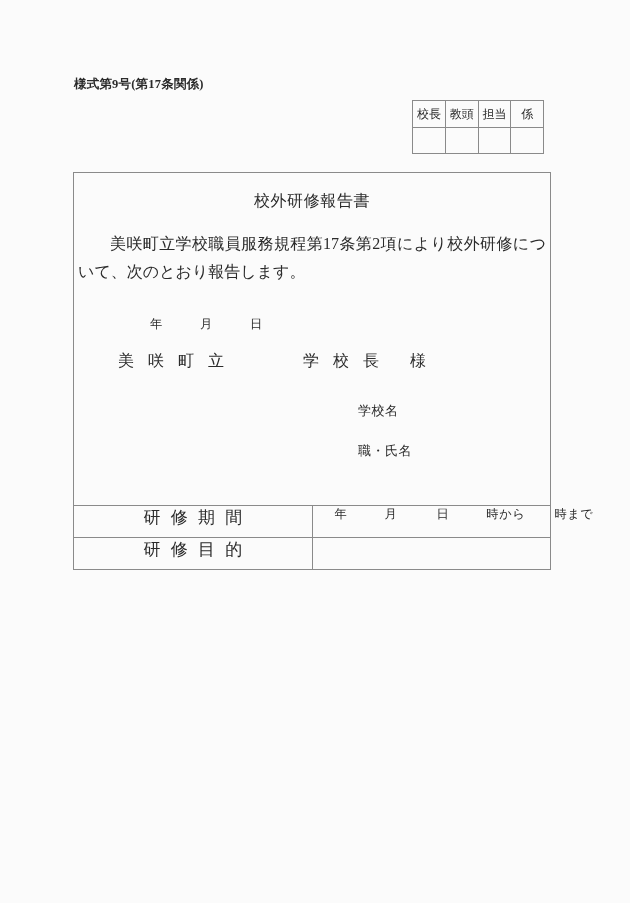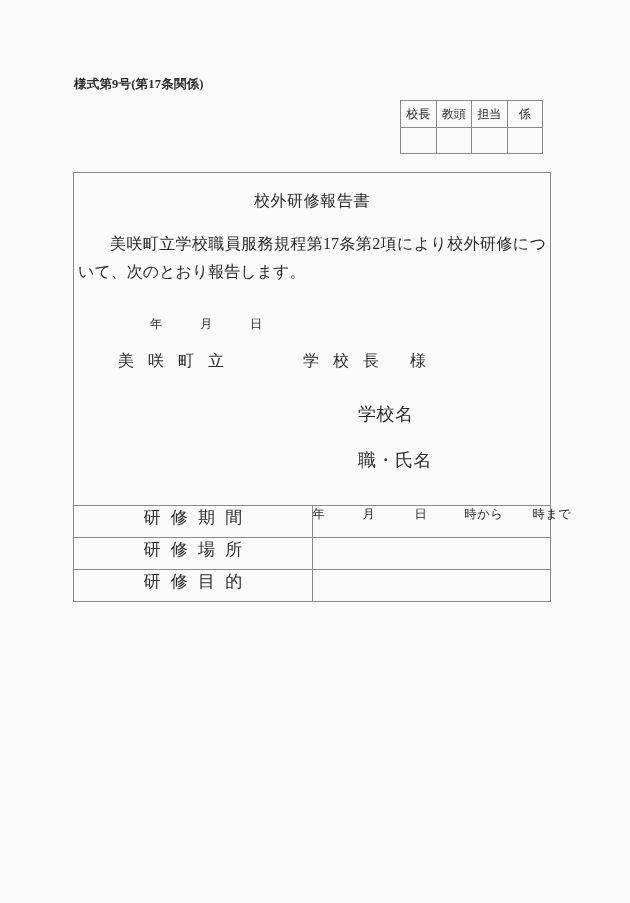--- a/index.html
+++ b/index.html
@@ -23,23 +23,23 @@
     top: 76px;
     font-size: 12.5px;
     font-weight: bold;
     letter-spacing: 0.2px;
     white-space: nowrap;
   }
 
   
   .stamp-table {
     position: absolute;
-    left: 400px;
+    left: 412px;
     top: 100px;
-    width: 143px;
+    width: 132px;
     border-collapse: collapse;
     table-layout: fixed;
   }
   .stamp-table td {
     border: 1px solid #8a8a8a;
     height: 26px;
     text-align: center;
     vertical-align: middle;
     font-size: 12px;
     padding: 0;
@@ -103,21 +103,21 @@
   }
   .addressee-line .blank-gap {
     display: inline-block;
     width: 66px;
   }
   .addressee-line .sama-gap {
     display: inline-block;
     width: 18px;
   }
   .sign-block {
-    font-size: 18px;
+    font-size: 13px;
     padding-left: 284px;
   }
   .sign-school {
     margin-top: 30px;
     letter-spacing: 0.5px;
   }
   .sign-name {
     margin-top: 22px;
     letter-spacing: 0.5px;
   }
@@ -138,20 +138,21 @@
   }
   .row-short td {
     height: 31px;
   }
   .row-tall td {
     height: 158px;
   }
   .period-text {
     letter-spacing: 0.5px;
     white-space: nowrap;
+    margin-left: 22px;
   }
   .period-text .g1 { display: inline-block; width: 30px; }
   .period-text .g2 { display: inline-block; width: 32px; }
   .period-text .g3 { display: inline-block; width: 30px; }
   .period-text .g4 { display: inline-block; width: 22px; }
 </style>
 </head>
 <body>
 
 <div class="form-number">様式第9号(第17条関係)</div>
@@ -215,24 +216,20 @@
         <span class="g2"></span>
         <span>日</span>
         <span class="g3"></span>
         <span>時から</span>
         <span class="g4"></span>
         <span>時まで</span>
       </div>
     </td>
   </tr>
 
-  <tr class="row-short">
-    <td class="label-cell">研 修 場 所</td>
-    <td class="value-cell"></td>
-  </tr>
 
   <tr class="row-short">
     <td class="label-cell">研 修 目 的</td>
     <td class="value-cell"></td>
   </tr>
 
 </tbody>
   </table>
 
 </body></html>

